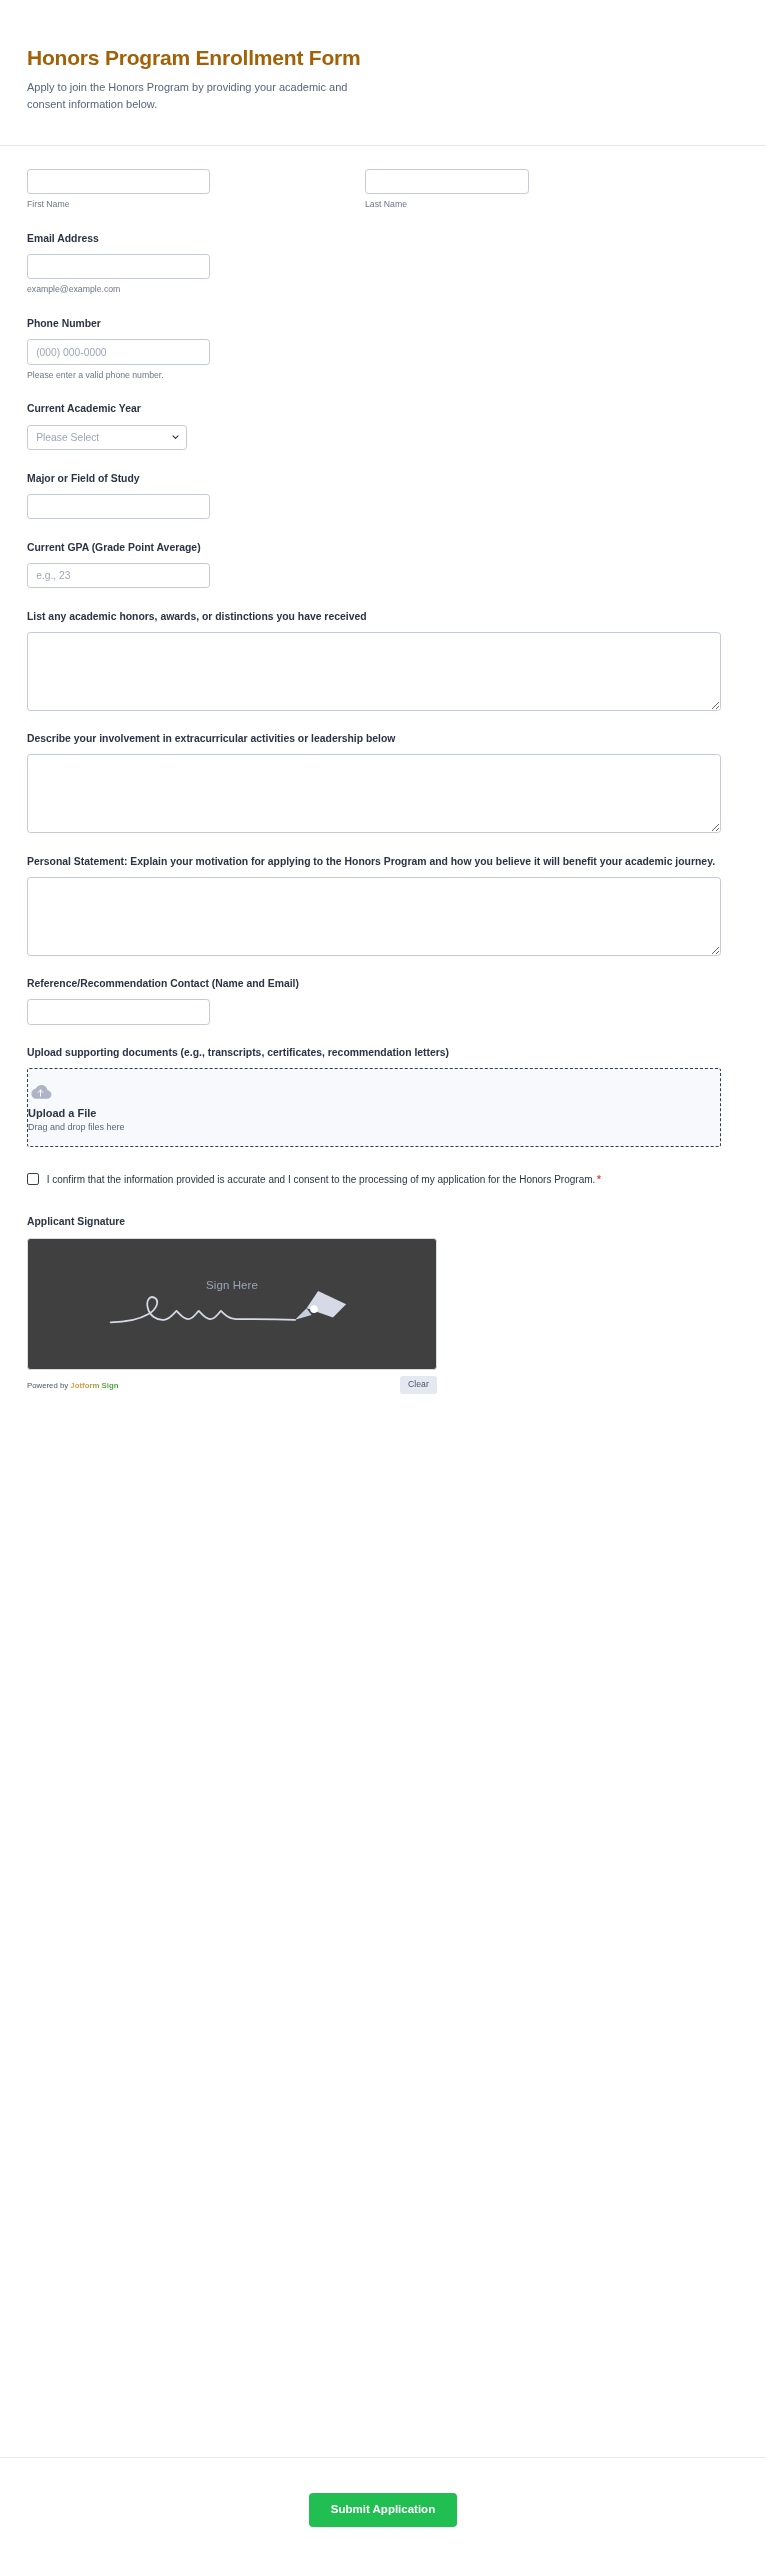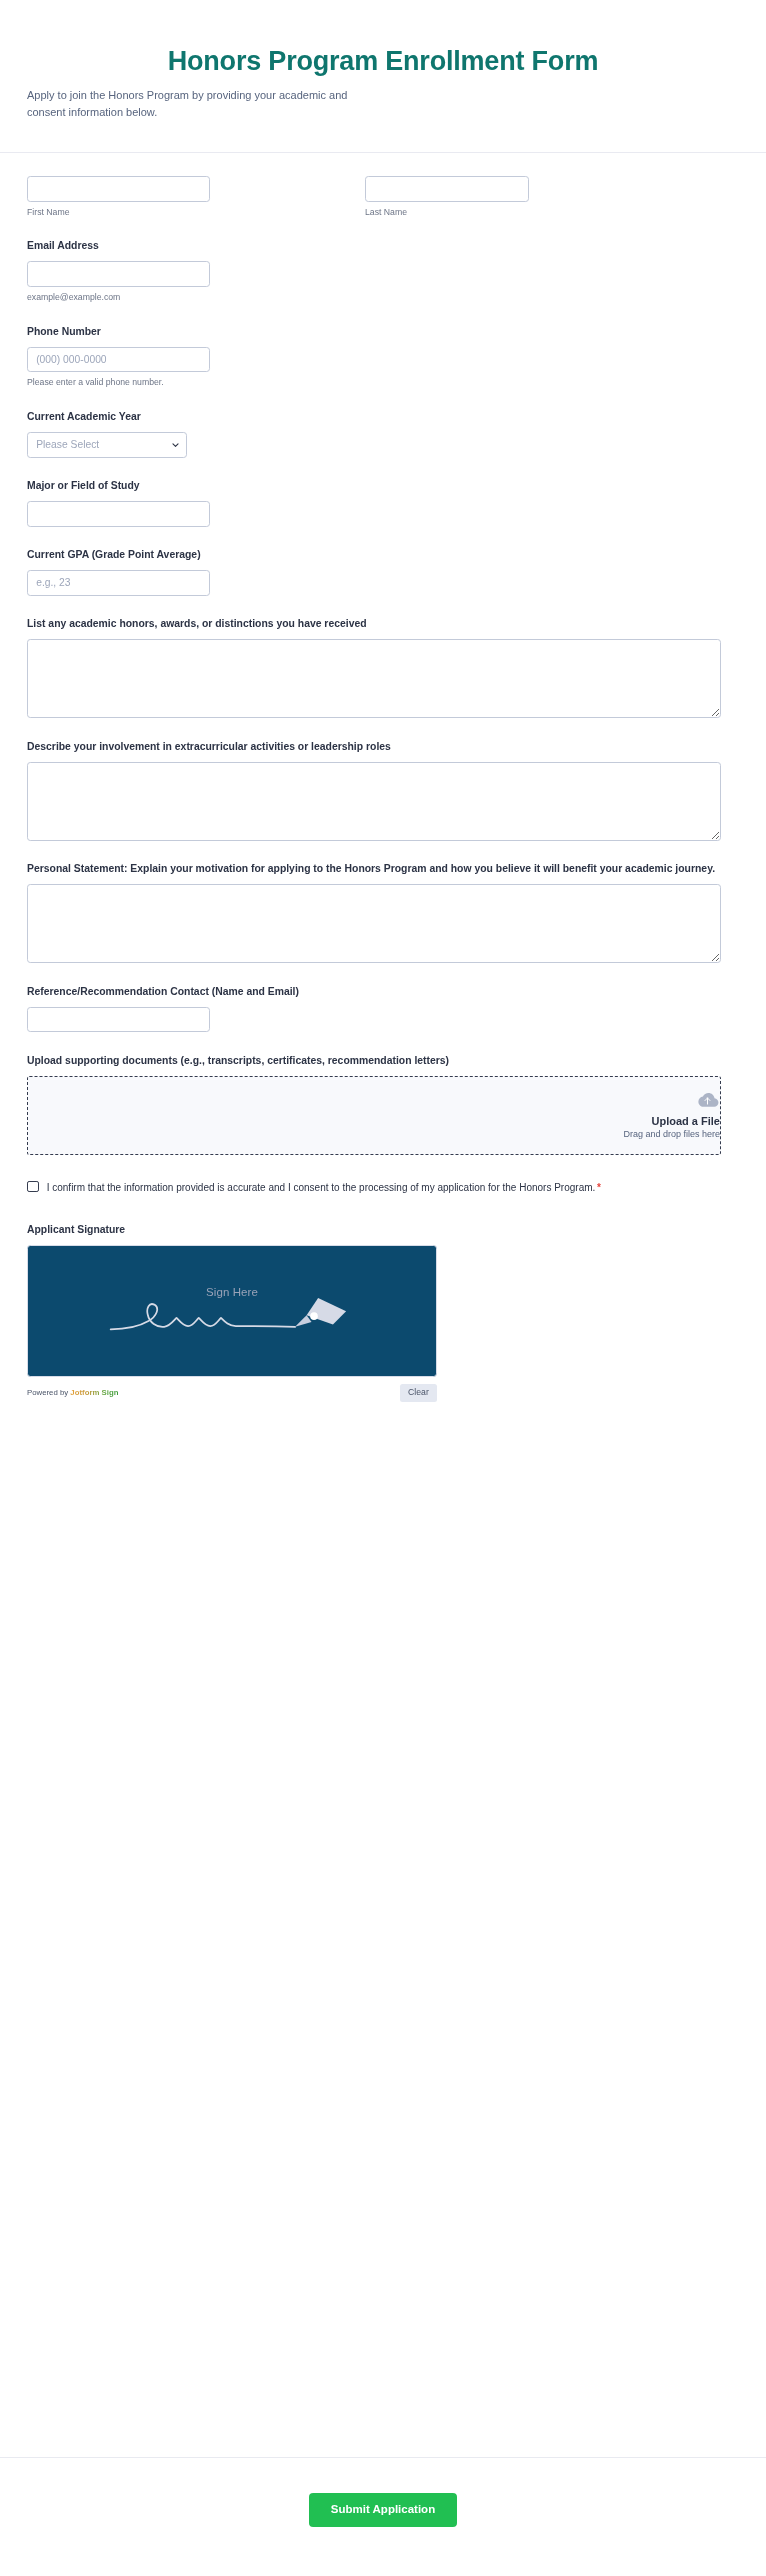--- a/index.html
+++ b/index.html
@@ -22,27 +22,26 @@
     display: flex;
     flex-direction: column;
   }
 
   
   .form-header {
     padding: 45px 27px 31px 27px;
     border-bottom: 0.8px solid #E9EAF1;
   }
   .form-title {
-    font-size: 27px;
+    font-size: 21px;
     line-height: 1.25;
     font-weight: bold;
-    color: #0f766e;
+    color: #a16207;
     margin: 0 0 8.2px 0;
     letter-spacing: -0.2px;
-    text-align: center;
   }
   .form-subtitle {
     font-size: 11px;
     line-height: 1.55;
     color: #57647E;
     margin: 0;
     max-width: 354px;
     font-weight: normal;
   }
 
@@ -147,21 +146,21 @@
 
   
   .upload-zone {
     width: 694px;
     height: 79px;
     border: 1.6px dashed #343B4E;
     border-radius: 2.5px;
     background: #F8F9FC;
     display: flex;
     flex-direction: column;
-    align-items: flex-end;
+    align-items: flex-start;
     justify-content: center;
     gap: 1.6px;
     cursor: pointer;
   }
   .upload-cloud {
     width: 25px; height: 20px;
     margin-bottom: 3.3px;
     color: #ACB4C6;
   }
   .upload-title {
@@ -204,21 +203,21 @@
   }
 
   
   .sig-field { margin-bottom: 6.6px; }
   .sig-pad {
     position: relative;
     width: 410px;
     height: 132px;
     border: 0.8px solid #D7DCE8;
     border-radius: 3.3px;
-    background: #0c4a6e;
+    background: #404040;
     overflow: hidden;
     cursor: crosshair;
   }
   .sig-inner {
     position: absolute;
     left: 0; right: 0;
     top: 50%;
     transform: translateY(-50%);
     display: flex;
     flex-direction: column;
@@ -344,21 +343,21 @@
       <label class="field-label">Current GPA (Grade Point Average)</label>
       <input class="input" type="text" placeholder="e.g., 23" style="">
     </div>
 
     <div class="field">
       <label class="field-label">List any academic honors, awards, or distinctions you have received</label>
       <textarea class="textarea" placeholder="" style=""></textarea>
     </div>
 
     <div class="field">
-      <label class="field-label">Describe your involvement in extracurricular activities or leadership roles</label>
+      <label class="field-label">Describe your involvement in extracurricular activities or leadership below</label>
       <textarea class="textarea" placeholder="" style=""></textarea>
     </div>
 
     <div class="field">
       <label class="field-label">Personal Statement: Explain your motivation for applying to the Honors Program and how you believe it will benefit your academic journey.</label>
       <textarea class="textarea" placeholder="" style=""></textarea>
     </div>
 
     <div class="field">
       <label class="field-label">Reference/Recommendation Contact (Name and Email)</label>

